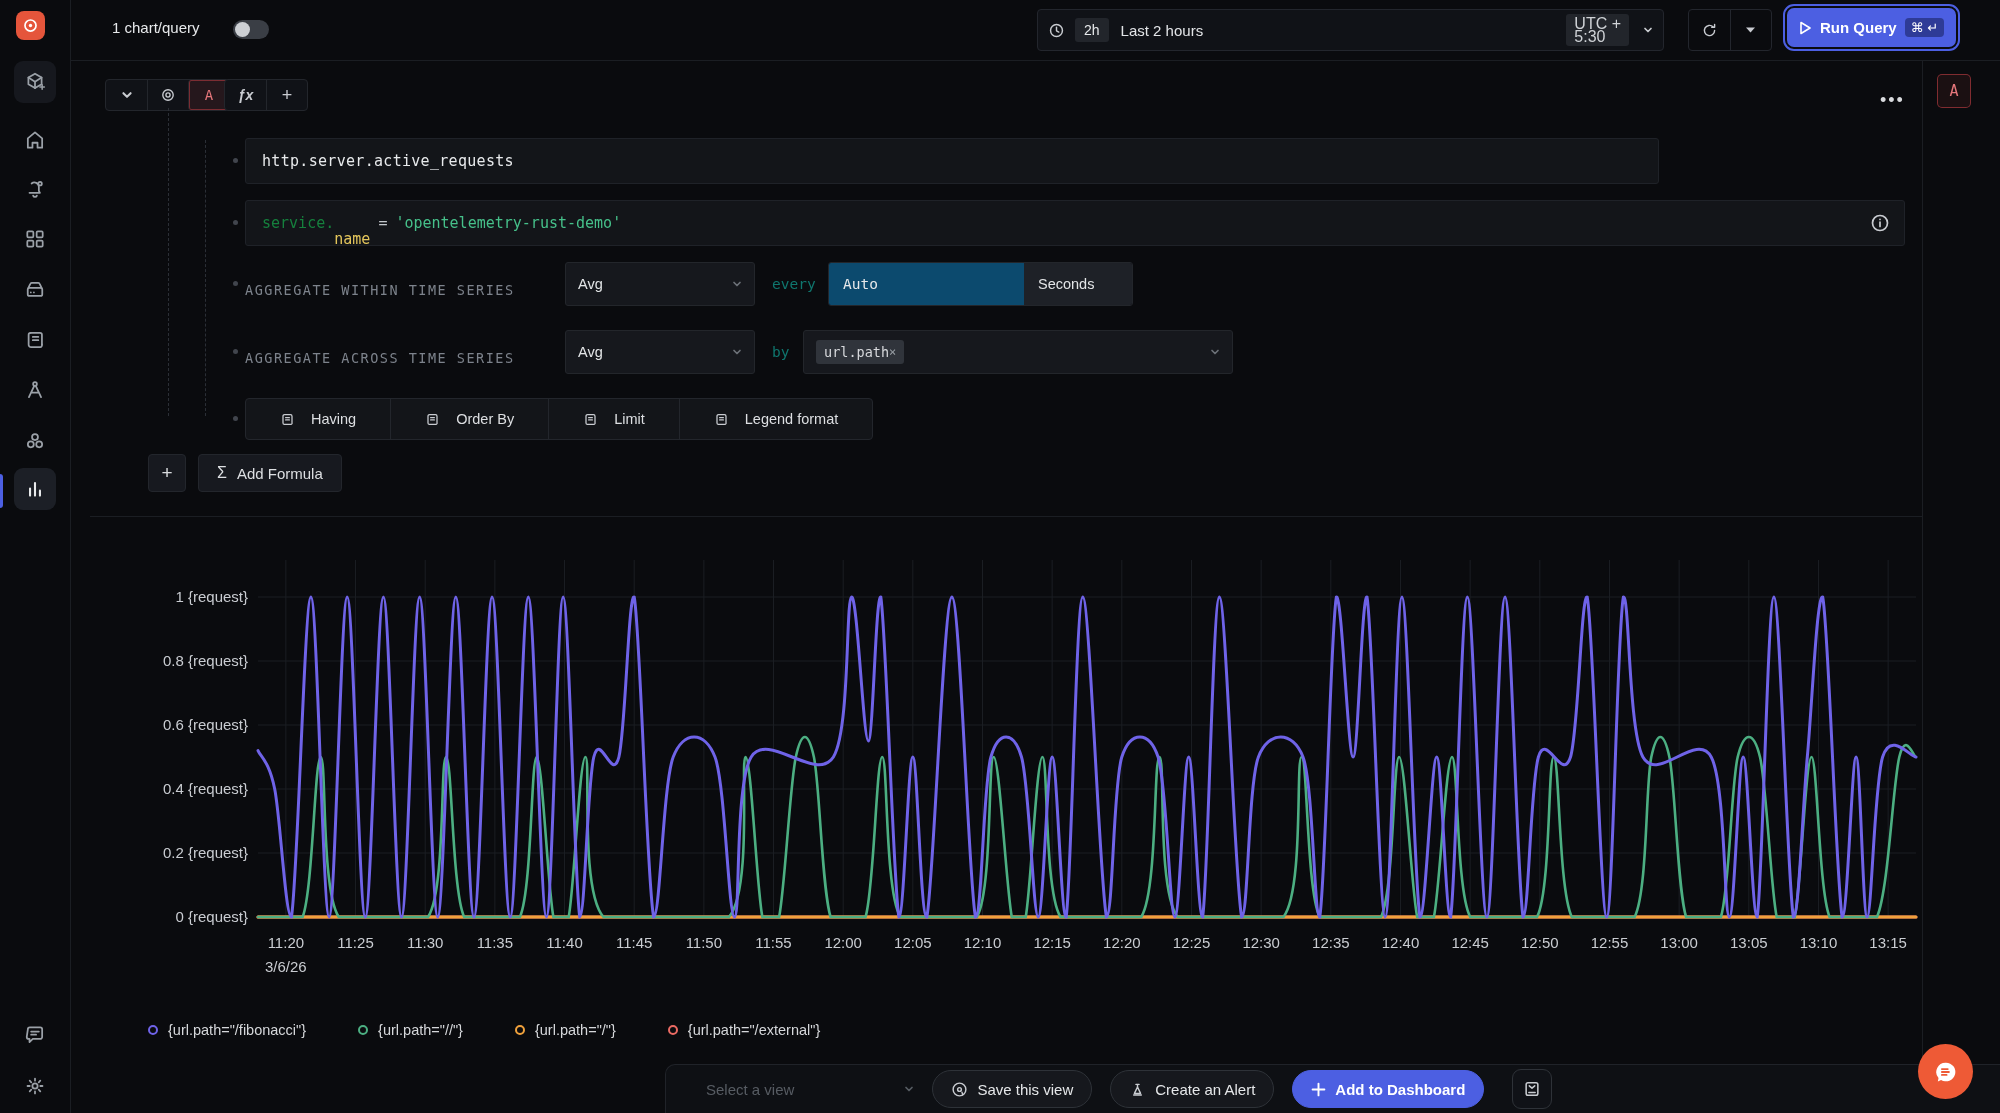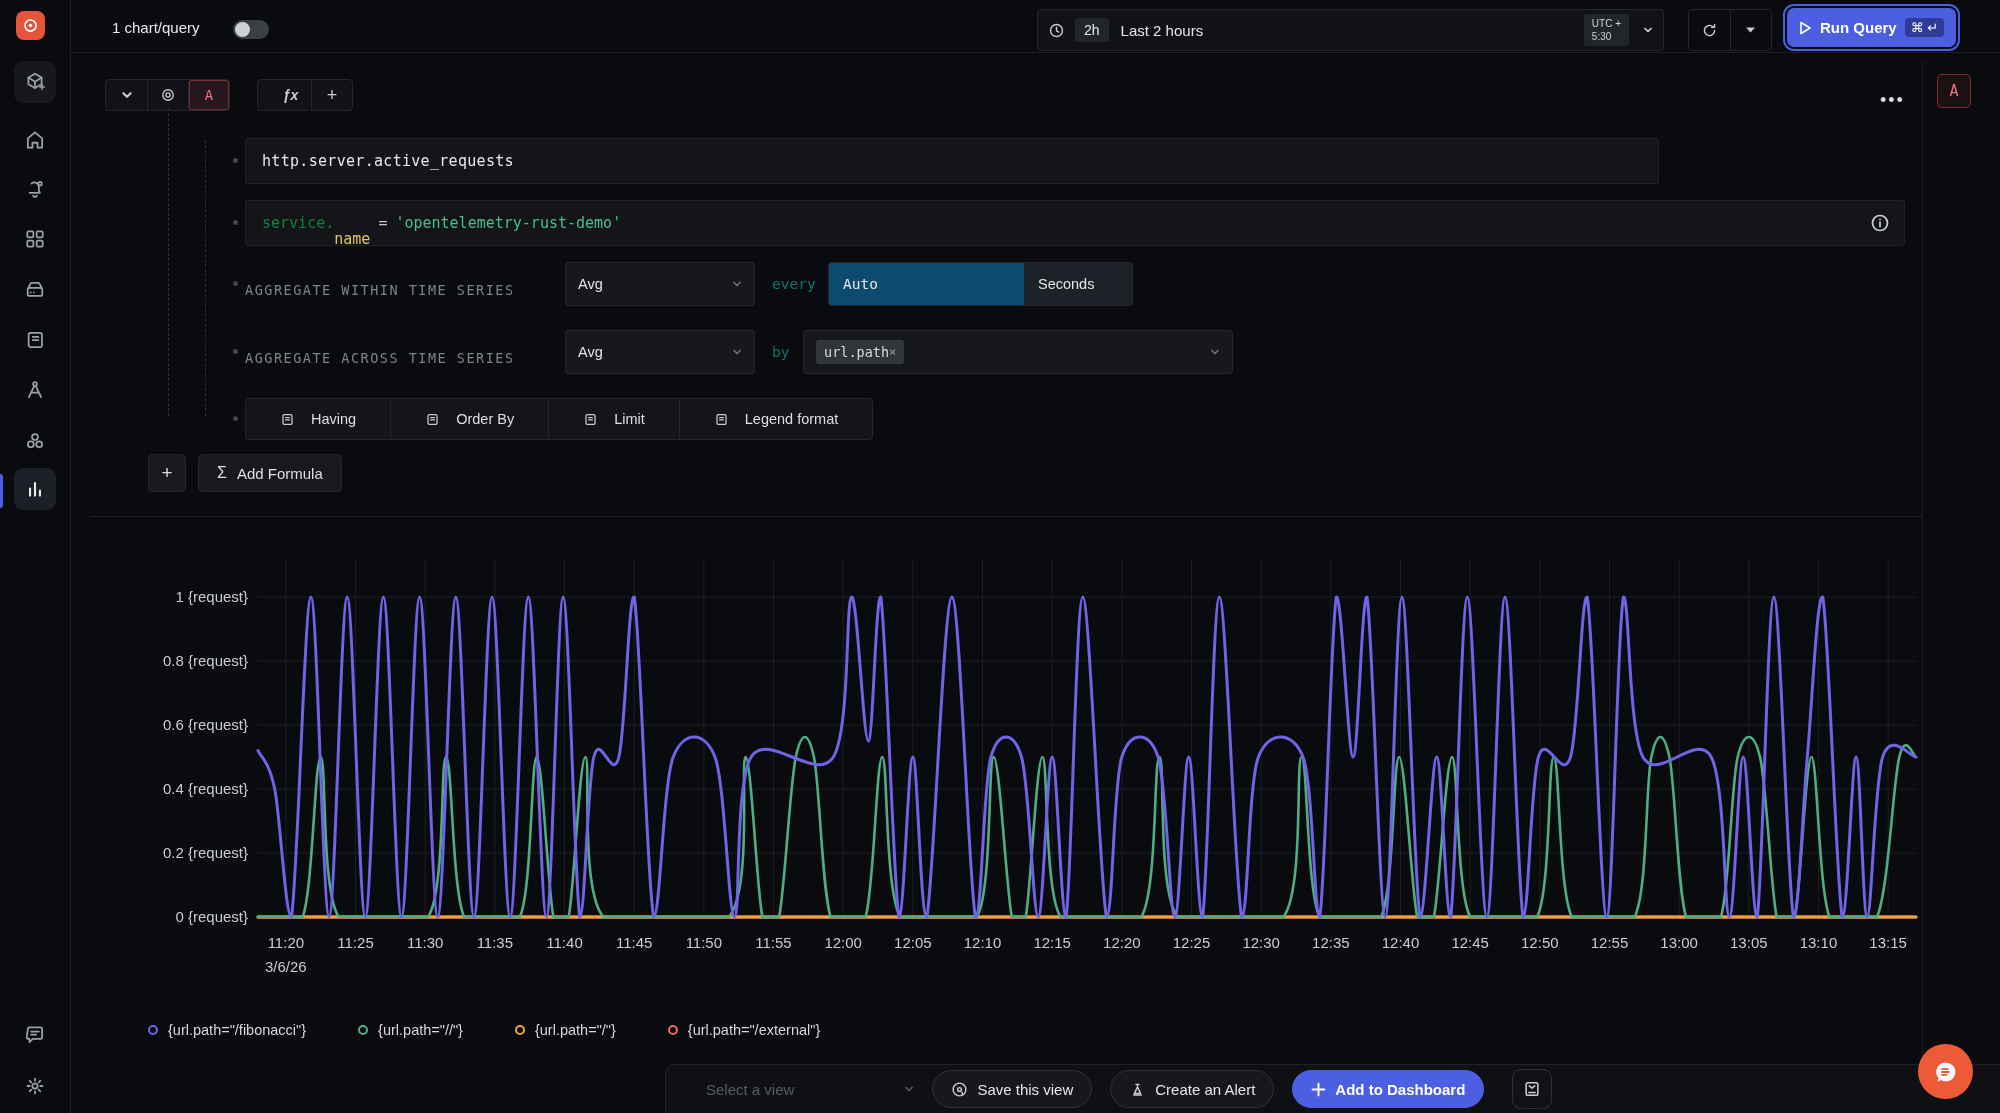--- a/index.html
+++ b/index.html
@@ -13,41 +13,41 @@
   #sidebar { left:0; top:0; width:71px; height:1113px; border-right:1px solid #1B1E23; background:#0A0B0E; z-index:5; }
   .logo { left:16px; top:11px; width:29px; height:29px; border-radius:8px; background:#E5553B; display:flex; align-items:center; justify-content:center; }
   .side-item { width:42px; height:42px; left:14px; border-radius:9px; display:flex; align-items:center; justify-content:center; cursor:pointer; }
   .side-item svg { stroke:#9BA1A8; fill:none; stroke-width:1.6; stroke-linecap:round; stroke-linejoin:round; }
   .side-item.boxed { background:#16181E; }
   .side-item.active { background:#1C1F26; }
   .side-item.active svg { stroke:#E8EAEC; }
   #active-bar { left:0; top:474px; width:3px; height:34px; background:#4C5FE2; border-radius:0 3px 3px 0; }
 
   
-  #header { left:71px; top:0; width:1929px; height:53px; border-bottom:1px solid #1B1E23;text-decoration:underline; }
+  #header { left:71px; top:0; width:1929px; height:61px; border-bottom:1px solid #1B1E23;text-decoration:underline; }
   #chartquery-label { left:41px; top:19px; font-size:15px; color:#E7E9EB; }
   #chartquery-toggle { left:162px; top:20px; width:36px; height:19px; border-radius:10px; background:#3A3E45; cursor:pointer; }
   #chartquery-toggle .knob { position:absolute; left:2px; top:2px; width:15px; height:15px; border-radius:50%; background:#CDD0D4; }
   #time-group { left:966px; top:9px; width:627px; height:42px; background:#101217; border:1px solid #23262D; border-radius:4px; display:flex; align-items:center; padding:0 10px; cursor:pointer; }
   #time-chip { background:#22252B; border-radius:3px; padding:4px 9px; font-size:14px; margin:0 12px 0 10px; }
   #time-range-text { font-size:15px; color:#E2E4E7; flex:1; }
-  #tz-chip { background:#22252B; border-radius:3px; padding:3px 8px; font-size:10px; line-height:13px; color:#CFD2D6; text-align:left; margin-right:14px; }
+  #tz-chip { background:#22252B; border-radius:3px; padding:3px 8px; font-size:16px; line-height:13px; color:#CFD2D6; text-align:left; margin-right:14px; }
   #refresh-group { left:1617px; top:9px; width:84px; height:42px; border:1px solid #23262D; border-radius:4px; display:flex; }
   #refresh-group > div { flex:1; display:flex; align-items:center; justify-content:center; cursor:pointer; }
   #refresh-group > div:first-child { border-right:1px solid #23262D; }
   #run-query { left:1716px; top:8px; height:39px; padding:0 12px; background:#4C5FE2; border-radius:7px; display:flex; align-items:center; gap:8px; color:#fff; font-size:15px; font-weight:bold; cursor:pointer; outline:2px solid #4C5FE2; outline-offset:2px; }
   #run-query .kbd { background:rgba(10,16,60,0.45); border-radius:4px; padding:2px 6px; font-size:13px; font-weight:normal; }
 
   
   .btn-group { display:flex; border:1px solid #23262C; border-radius:4px; background:#101217; overflow:hidden; }
   .btn-cell { width:41px; height:30px; display:flex; align-items:center; justify-content:center; cursor:pointer; color:#C9CCD1; font-size:14px; }
   .btn-cell + .btn-cell { border-left:1px solid #23262C; }
   .btn-cell.red { color:#E5767B; background:rgba(229,72,77,0.10); box-shadow:inset 0 0 0 1px rgba(229,72,77,0.45); border-radius:3px; }
   #qhdr-left { left:105px; top:79px; }
-  #qhdr-fx { left:257px; top:79px;padding-left:12px; }
+  #qhdr-fx { left:224px; top:79px; }
   #more-dots { left:1880px; top:90px; color:#D9DBDE; font-size:18px; letter-spacing:2px; cursor:pointer; }
 
   .tree-v { border-left:1px dashed #2B2F36; width:0; }
   .row-dot { width:5px; height:5px; border-radius:50%; background:#41454D; }
 
   .q-input { background:#131519; border:1px solid #1F2228; border-radius:3px; display:flex; align-items:center; padding:0 16px; }
   #metric-row { left:245px; top:138px; width:1414px; height:46px; }
   #metric-text { font-size:15px; color:#E8EAEC; letter-spacing:0.3px; }
   #filter-row { left:245px; top:200px; width:1660px; height:46px; }
   .tok { font-size:15px; }

